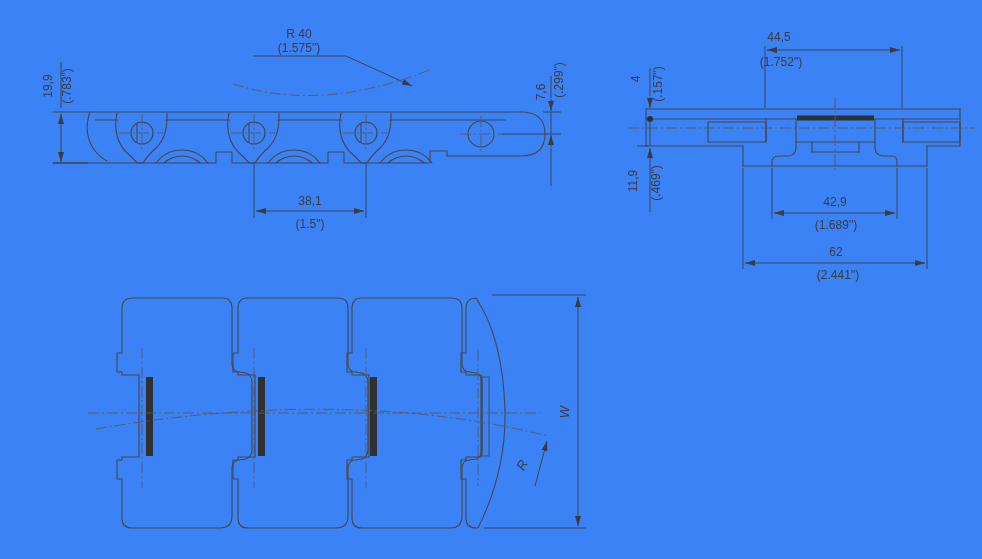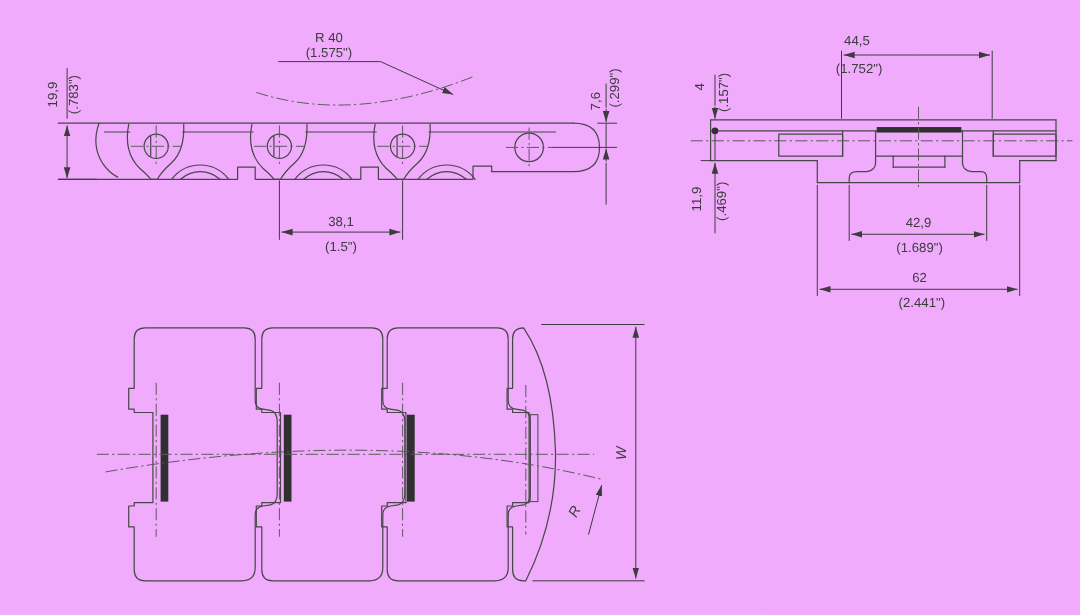--- a/index.html
+++ b/index.html
@@ -1,16 +1,16 @@
 <!DOCTYPE html>
 <html><head>
 <meta charset="utf-8">
 <style>
   html,body{margin:0;padding:0;background:#ffffff;}
-  .stage{position:relative;width:982px;height:559px;background:#f0abfc;overflow:hidden;}
+  .stage{position:relative;width:982px;height:559px;background:#3b82f6;overflow:hidden;}
   svg{display:block;}
   svg text{font-family:"Liberation Sans","DejaVu Sans",sans-serif;fill:#3c3c3c;}
   .dim{font-size:12px;}
   .var{font-size:13px;font-style:italic;}
   .ln{stroke:#474747;stroke-width:1.1;fill:none;stroke-linecap:round;stroke-linejoin:round;}
   .thin{stroke:#474747;stroke-width:0.9;fill:none;}
   .cl{stroke:#5a5a5a;stroke-width:0.9;fill:none;stroke-dasharray:11 3 2 3;}
   .dimln{stroke:#3c3c3c;stroke-width:0.9;fill:none;}
   .solidfill{fill:#303030;stroke:none;}
 </style>

